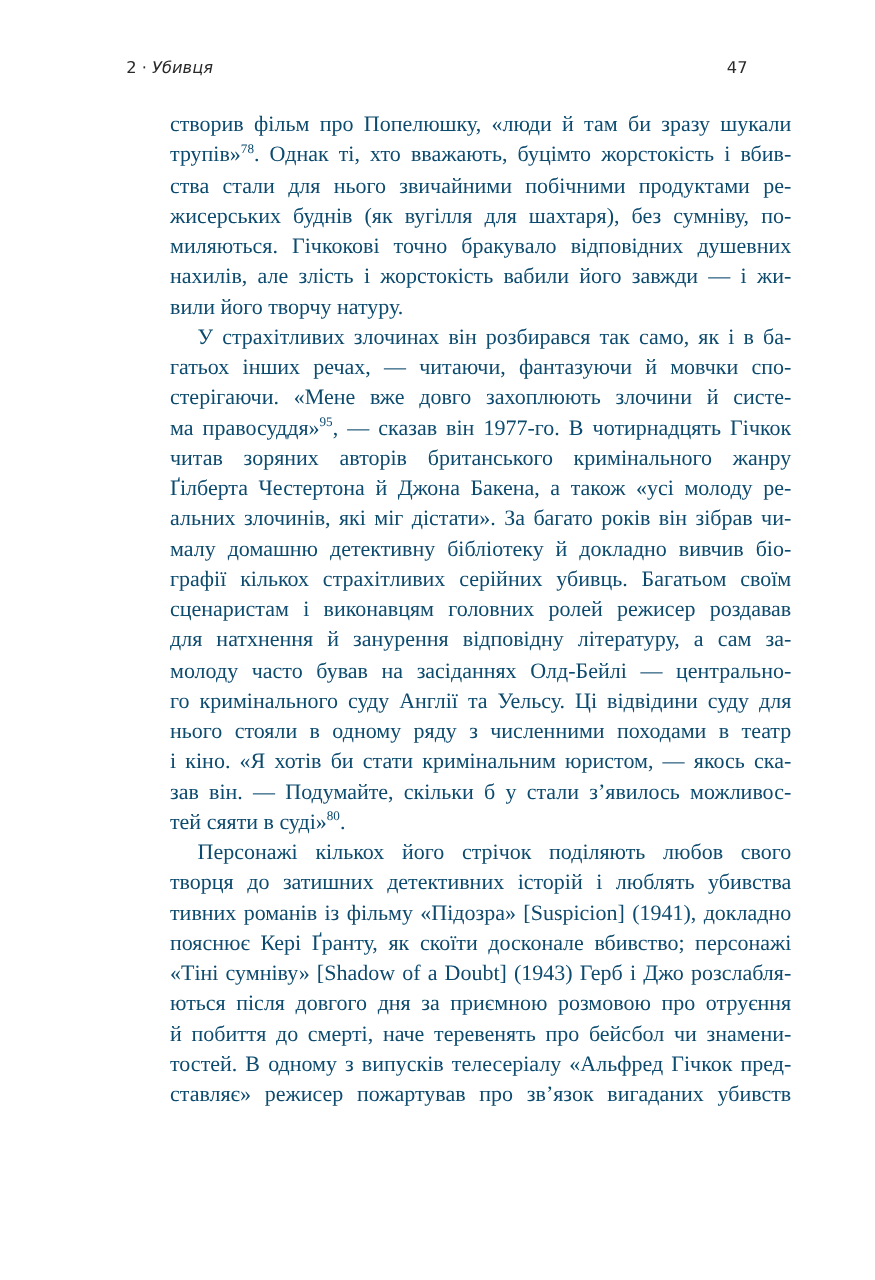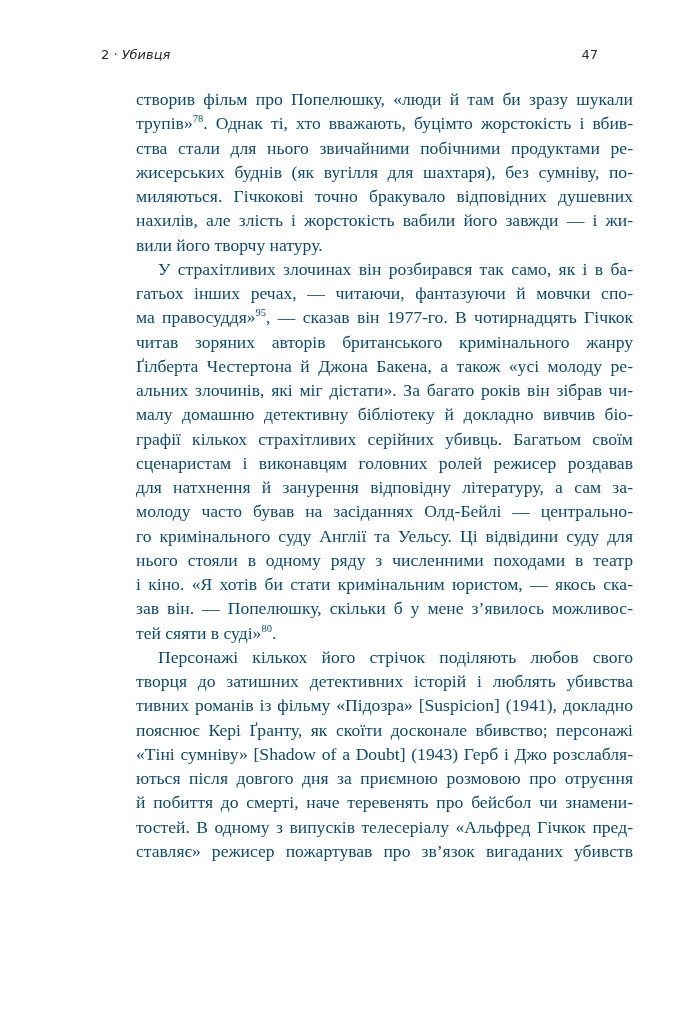--- a/index.html
+++ b/index.html
@@ -80,33 +80,34 @@
       <span class="line">трупів»<sup>78</sup>. Однак ті, хто вважають, буцімто жорстокість і вбив-</span>
       <span class="line">ства стали для нього звичайними побічними продуктами ре-</span>
       <span class="line">жисерських буднів (як вугілля для шахтаря), без сумніву, по-</span>
       <span class="line">миляються. Гічкокові точно бракувало відповідних душевних</span>
       <span class="line">нахилів, але злість і жорстокість вабили його завжди — і жи-</span>
       <span class="line last">вили його творчу натуру.</span>
     </div>
     <div>
       <span class="line indent">У страхітливих злочинах він розбирався так само, як і в ба-</span>
       <span class="line">гатьох інших речах, — читаючи, фантазуючи й мовчки спо-</span>
+      <span class="line">стерігаючи. «Мене вже довго захоплюють злочини й систе-</span>
       <span class="line">ма правосуддя»<sup>95</sup>, — сказав він 1977-го. В чотирнадцять Гічкок</span>
       <span class="line">читав зоряних авторів британського кримінального жанру</span>
       <span class="line">Ґілберта Честертона й Джона Бакена, а також «усі молоду ре-</span>
       <span class="line">альних злочинів, які міг дістати». За багато років він зібрав чи-</span>
       <span class="line">малу домашню детективну бібліотеку й докладно вивчив біо-</span>
       <span class="line">графії кількох страхітливих серійних убивць. Багатьом своїм</span>
       <span class="line">сценаристам і виконавцям головних ролей режисер роздавав</span>
       <span class="line">для натхнення й занурення відповідну літературу, а сам за-</span>
       <span class="line">молоду часто бував на засіданнях Олд-Бейлі — центрально-</span>
       <span class="line">го кримінального суду Англії та Уельсу. Ці відвідини суду для</span>
       <span class="line">нього стояли в одному ряду з численними походами в театр</span>
       <span class="line">і кіно. «Я хотів би стати кримінальним юристом, — якось ска-</span>
-      <span class="line">зав він. — Попелюшку, скільки б у мене з’явилось можливос-</span>
+      <span class="line">зав він. — Подумайте, скільки б у стали з’явилось можливос-</span>
       <span class="line last">тей сяяти в суді»<sup>80</sup>.</span>
     </div>
     <div>
       <span class="line indent">Персонажі кількох його стрічок поділяють любов свого</span>
       <span class="line">творця до затишних детективних історій і люблять убивства</span>
       <span class="line">тивних романів із фільму «Підозра» [Suspicion] (1941), докладно</span>
       <span class="line">пояснює Кері Ґранту, як скоїти досконале вбивство; персонажі</span>
       <span class="line">«Тіні сумніву» [Shadow of a Doubt] (1943) Герб і Джо розслабля-</span>
       <span class="line">ються після довгого дня за приємною розмовою про отруєння</span>
       <span class="line">й побиття до смерті, наче теревенять про бейсбол чи знамени-</span>

